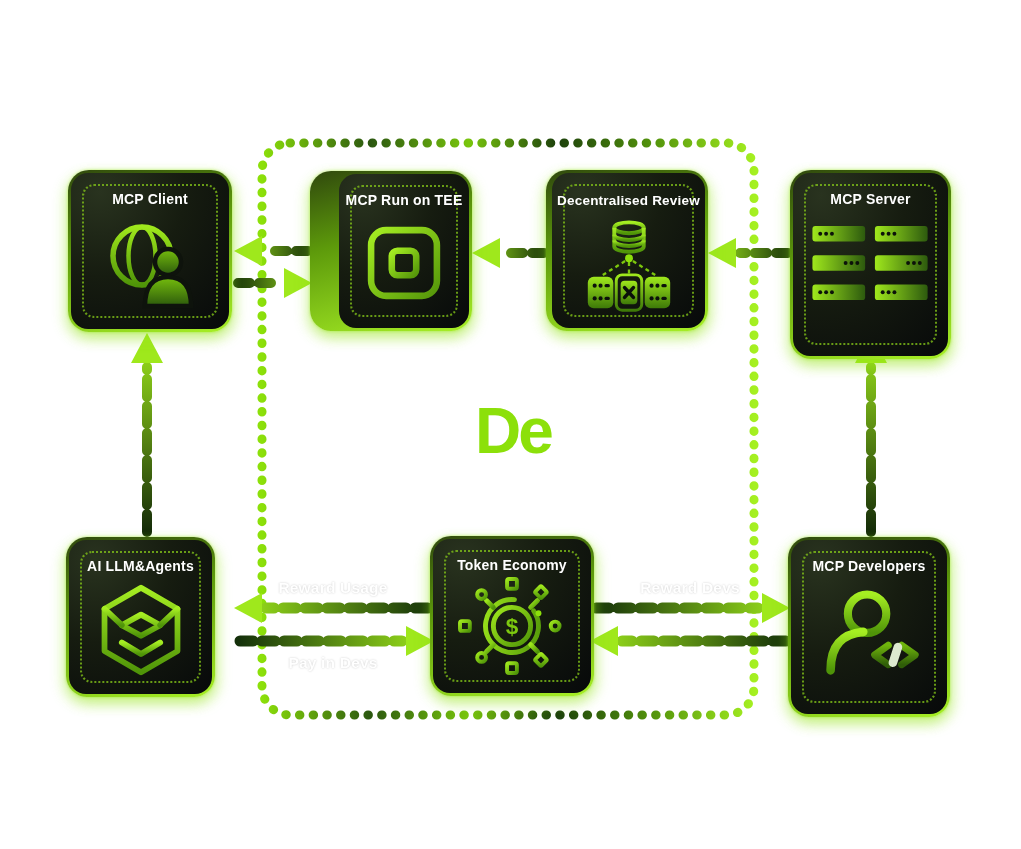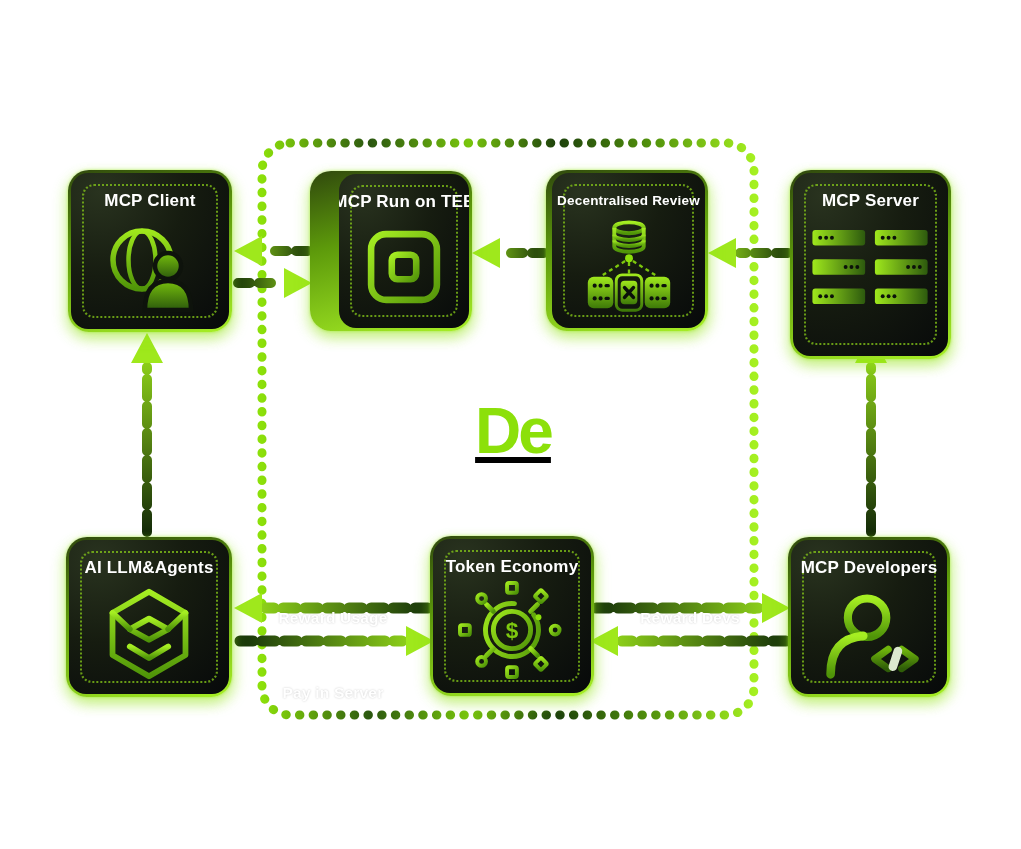--- a/index.html
+++ b/index.html
@@ -17,34 +17,33 @@
     position:relative;width:100%;height:100%;border-radius:17px;overflow:hidden;
     background:radial-gradient(120% 120% at 18% 12%, #29331f 0%, #161c10 45%, #07090a 100%);
     display:flex;flex-direction:column;align-items:center;
   }
   .box-dots{
     position:absolute;inset:11px;border:2px dotted rgba(130,195,25,.78);
     border-radius:12px;pointer-events:none;
   }
   .box-title{
     position:relative;margin-top:18px;color:#ffffff;font-weight:bold;
-    font-size:17px;letter-spacing:.2px;text-align:center;white-space:nowrap;
+    font-size:14px;letter-spacing:.2px;text-align:center;white-space:nowrap;
   }
   .box-title.small{font-size:13.5px;margin-top:20px;}
   .box-icon{position:relative;margin-top:8px;display:flex;justify-content:center;}
   .edge-label{
     position:absolute;width:170px;height:24px;text-align:center;color:#ffffff;
     font-weight:bold;font-size:15.5px;letter-spacing:.2px;
     text-shadow:0 0 2px rgba(60,60,60,.28);
-    margin-top:30px;
   }
   .logo{
     position:absolute;left:375px;top:388px;width:276px;height:86px;
     display:flex;align-items:center;justify-content:center;
-    font-size:64px;font-weight:bold;letter-spacing:-3px;line-height:1;text-decoration:underline;
+    font-size:64px;font-weight:bold;letter-spacing:-3px;line-height:1;
   }
   .logo .de{color:#8CE00A;}
   .logo .mcp{color:#ffffff;text-shadow:0 0 2px rgba(120,120,120,.35);}
 </style>
 </head>
 <body>
 
 <div id="stage">
 
   <svg id="wires" viewBox="0 0 1021 849" xmlns="http://www.w3.org/2000/svg">
@@ -305,21 +304,21 @@
               <circle cx="22" cy="71" r="2"></circle>
             <circle cx="74" cy="71" r="2"></circle>
               <circle cx="80" cy="71" r="2"></circle>
               <circle cx="86" cy="71" r="2"></circle>
           </g>
         </svg>
       </div>
     </div>
   </div>
 
-  <div class="box" style="left:66px;top:537px;width:166px;height:160px;">
+  <div class="box" style="left:66px;top:537px;width:149px;height:160px;">
     <div class="box-inner">
       <div class="box-dots"></div>
       <div class="box-title">AI LLM&amp;Agents</div>
       <div class="box-icon">
         <svg width="98" height="96" viewBox="0 0 100 100">
           <defs>
             <linearGradient id="ic5" x1="0" y1="0" x2="0" y2="1">
                 <stop offset="0" stop-color="#A5EE22"></stop>
                 <stop offset="1" stop-color="#4F9408"></stop>
               </linearGradient>
@@ -374,21 +373,21 @@
             <rect x="53" y="90" width="10" height="10" rx="2"></rect>
             <circle cx="27" cy="84" r="4.5"></circle>
             <rect x="5" y="47" width="10" height="10" rx="2"></rect>
             <circle cx="27" cy="20" r="4.5"></circle>
           </g>
         </svg>
       </div>
     </div>
   </div>
 
-  <div class="box" style="left:788px;top:537px;width:162px;height:160px;">
+  <div class="box" style="left:788px;top:537px;width:162px;height:180px;">
     <div class="box-inner">
       <div class="box-dots"></div>
       <div class="box-title">MCP Developers</div>
       <div class="box-icon">
         <svg width="112" height="96" viewBox="0 0 112 100">
           <defs>
             <linearGradient id="ic7" x1="0" y1="0" x2="0" y2="1">
                 <stop offset="0" stop-color="#A5EE22"></stop>
                 <stop offset="1" stop-color="#4F9408"></stop>
               </linearGradient>
@@ -407,16 +406,16 @@
         </svg>
       </div>
     </div>
   </div>
 
   <div class="logo">
     <span class="de">De</span>
   </div>
 
   <div class="edge-label" style="left:248px;top:579px;">Reward Usage</div>
-  <div class="edge-label" style="left:248px;top:654px;">Pay in Server</div>
+  <div class="edge-label" style="left:248px;top:654px;">Pay in Devs</div>
   <div class="edge-label" style="left:605px;top:579px;">Reward Devs</div>
 
 </div>
 
 </body></html>

